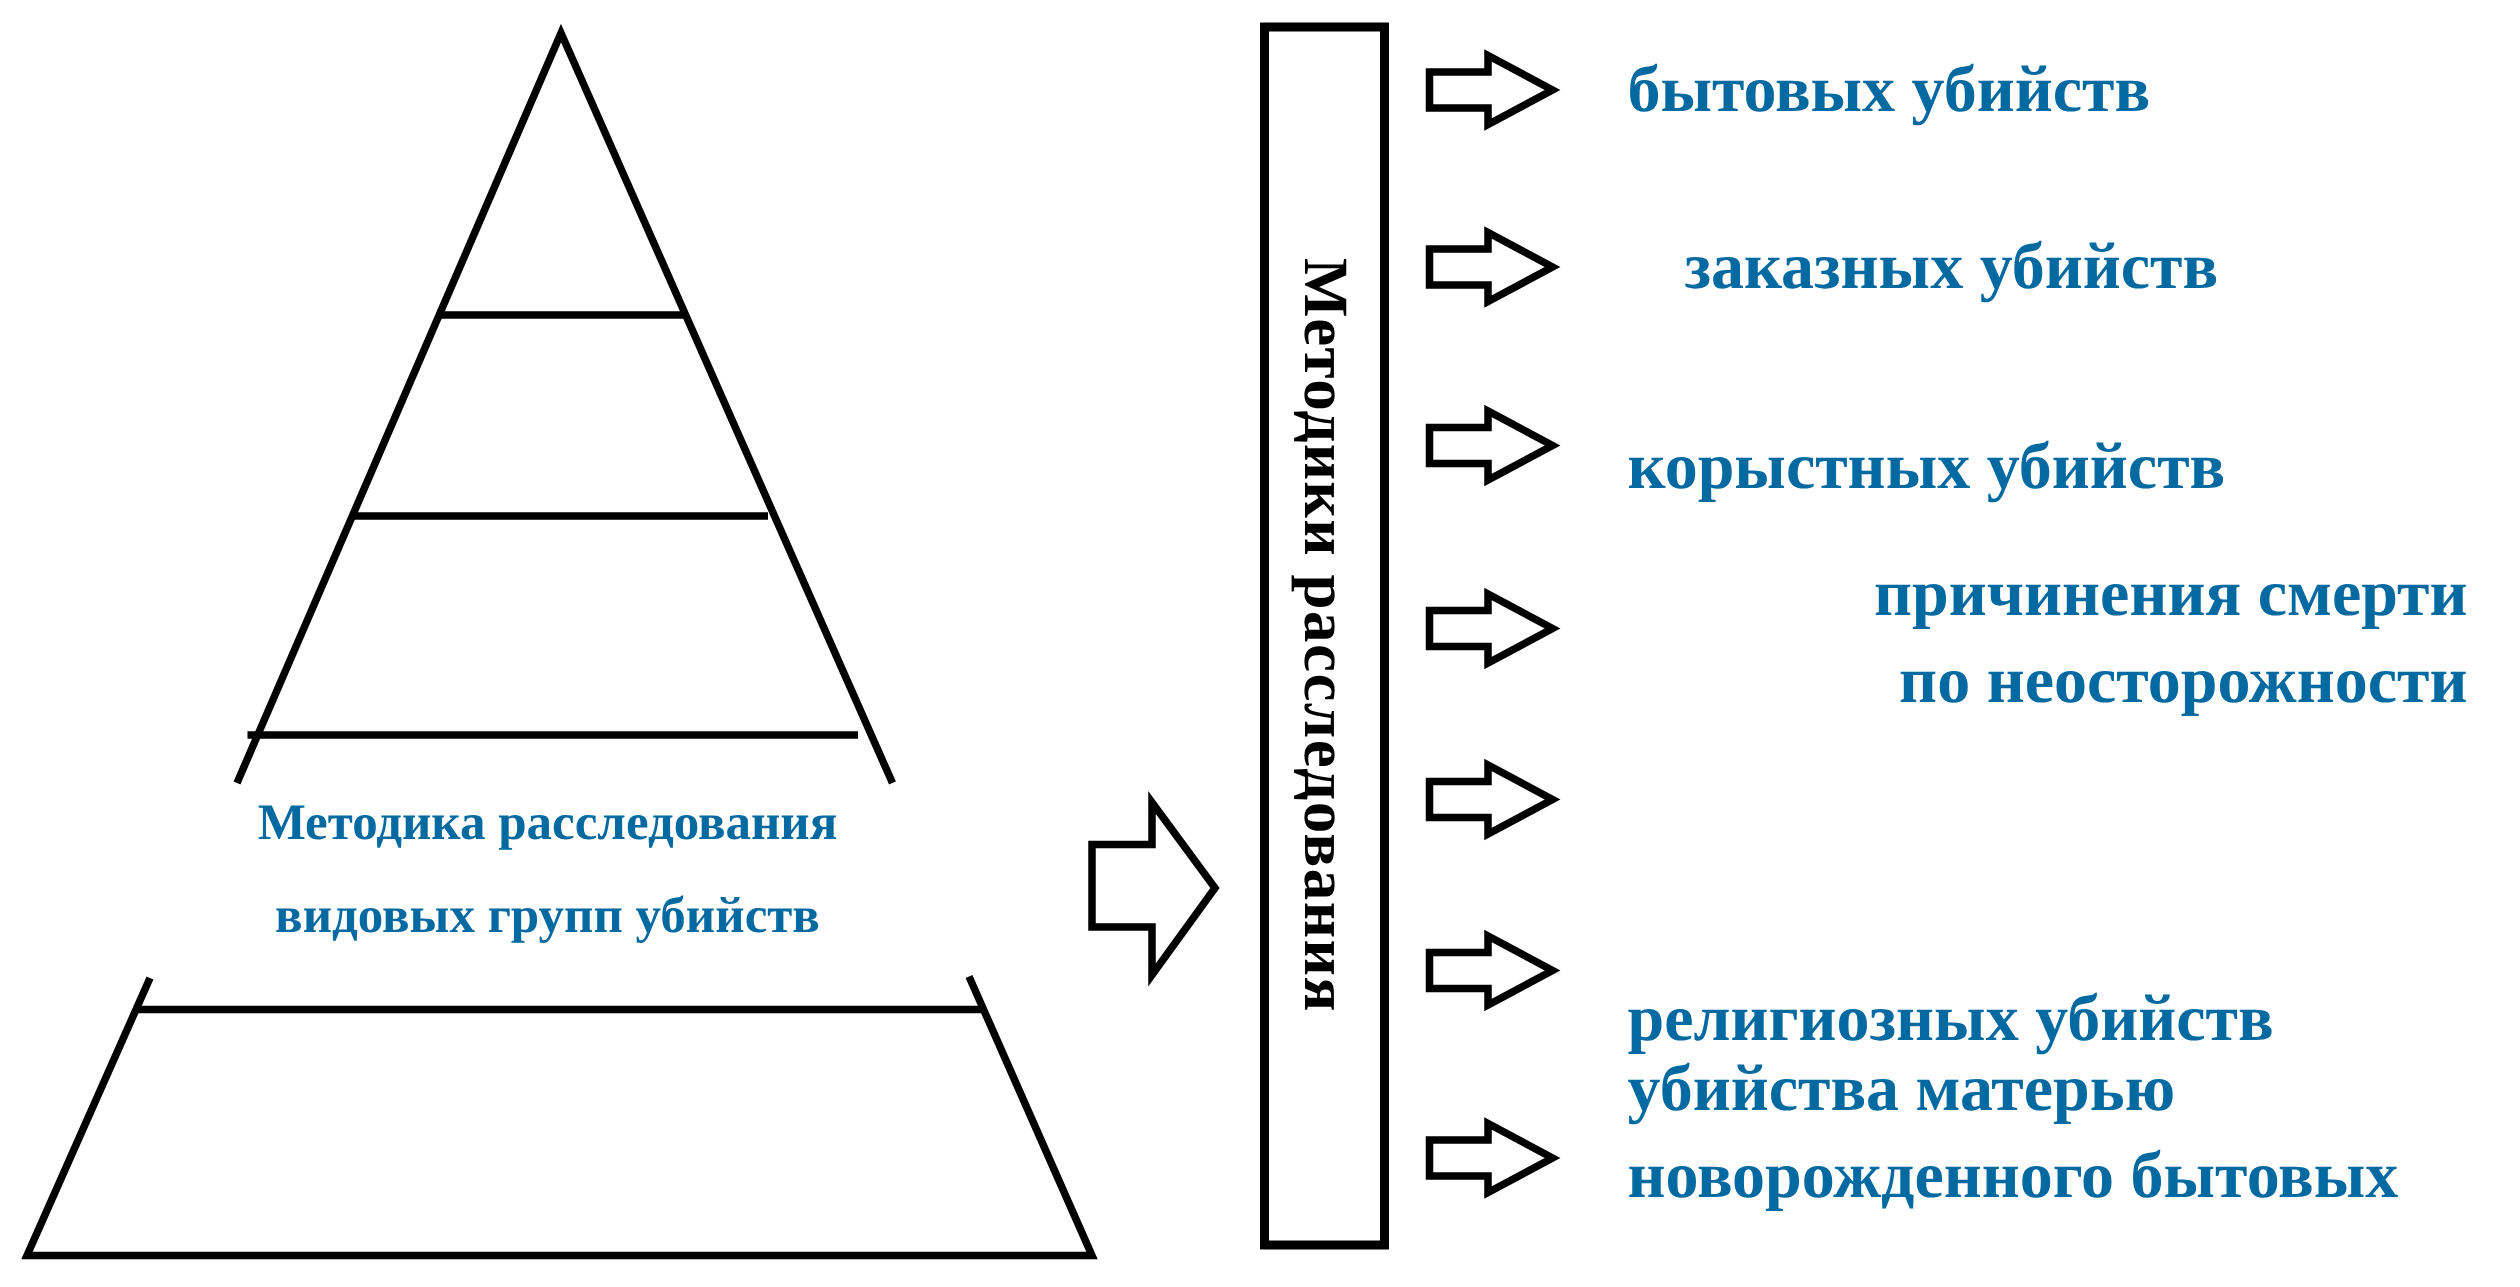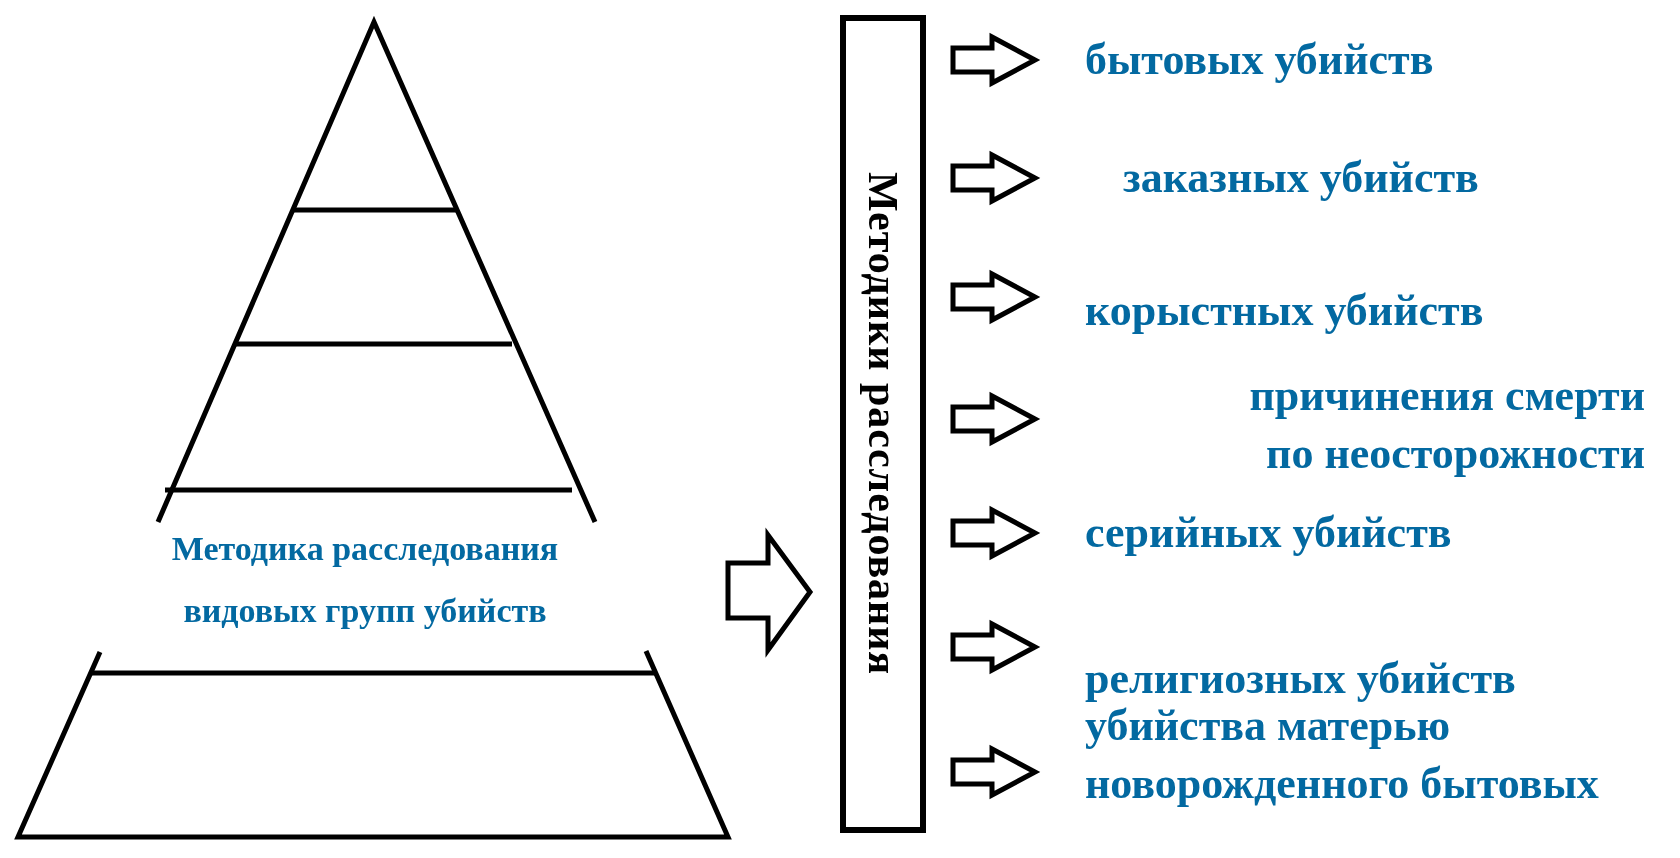--- a/index.html
+++ b/index.html
@@ -100,18 +100,17 @@
 
   <div class="bar-label-wrap">
     <span class="bar-label">Методики расследования</span>
   </div>
 
   <div class="label method-label m1">бытовых убийств</div>
   <div class="label method-label m2">заказных убийств</div>
   <div class="label method-label m3">корыстных убийств</div>
   <div class="label method-label m4">причинения смерти
 по неосторожности</div>
-  <div class="label method-label m5">серийных убийств</div>
   <div class="label method-label m6">религиозных убийств</div>
   <div class="label method-label m7">убийства матерью
 новорожденного бытовых</div>
 
 </div>
 
 </body></html>

